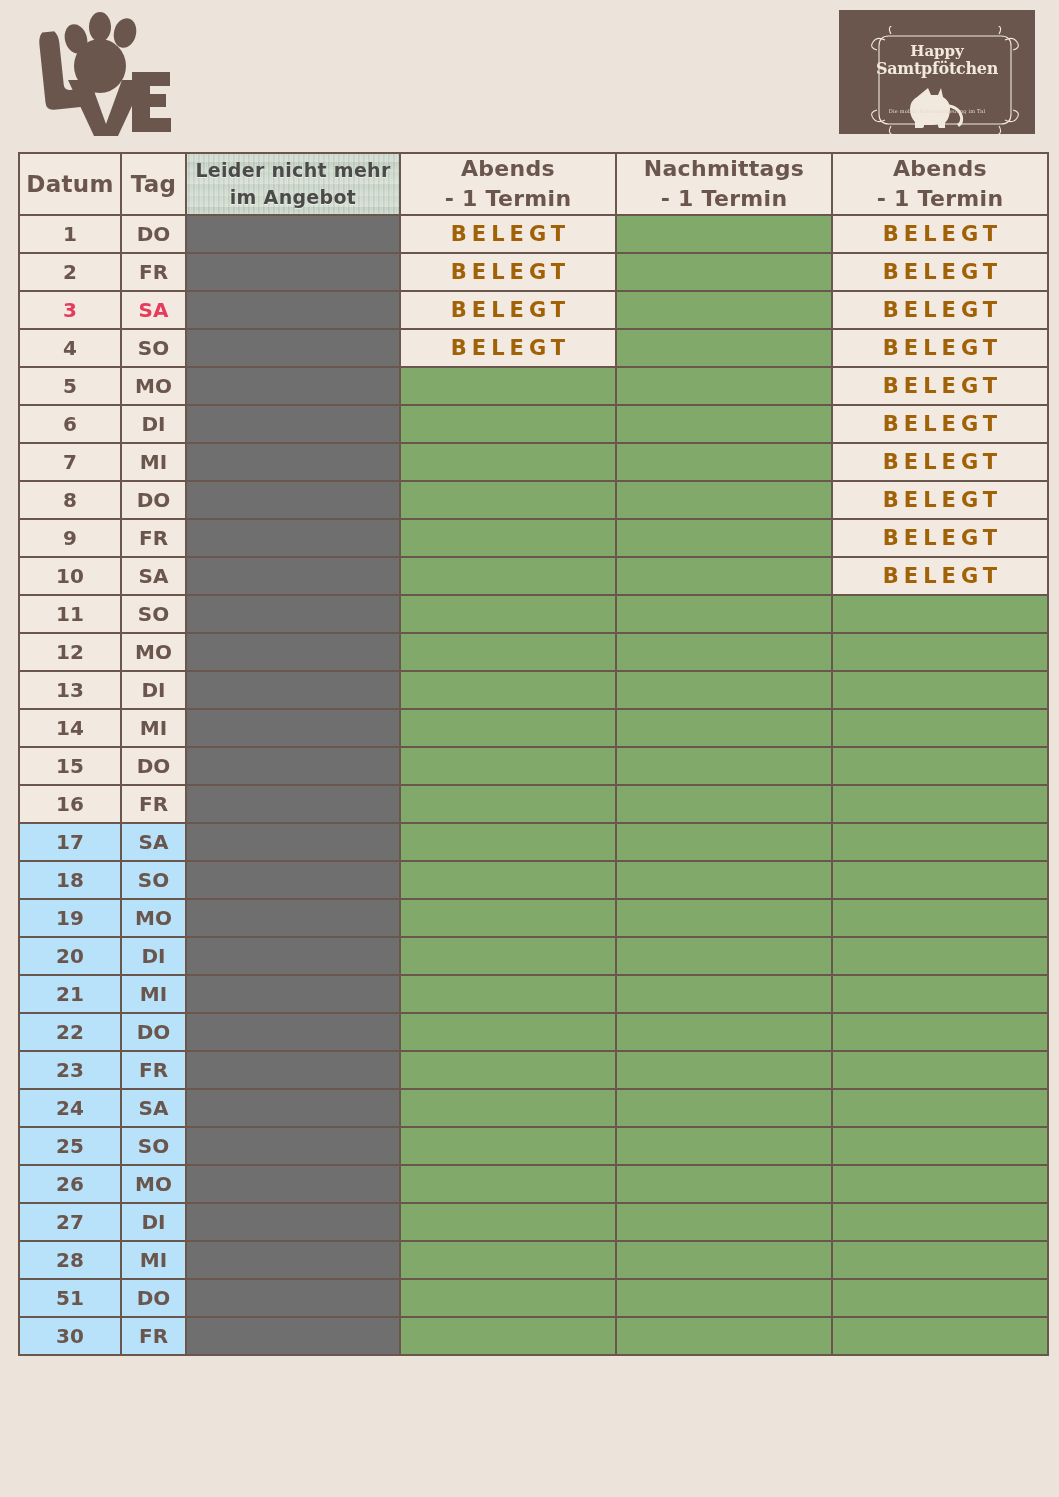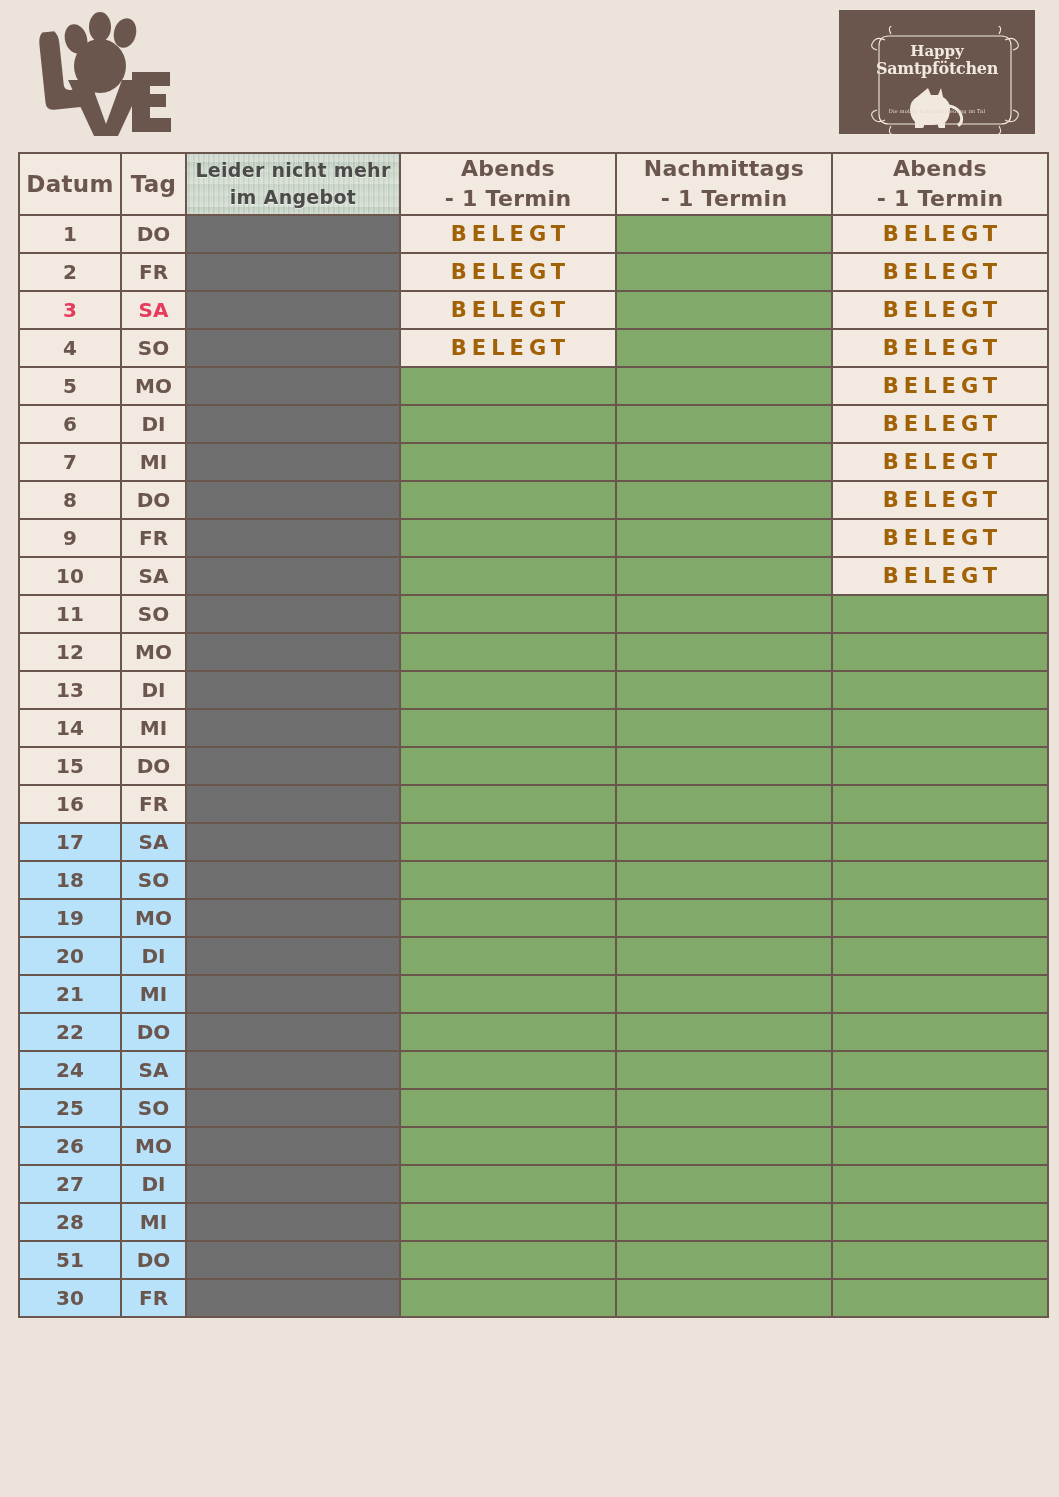--- a/index.html
+++ b/index.html
@@ -464,20 +464,28 @@
         </tr>
         <tr>
           <td class="cell-date state-blue">22</td>
           <td class="cell-day state-blue">DO</td>
           <td class="cell-gray"></td>
           <td class="cell-free"></td>
           <td class="cell-free"></td>
           <td class="cell-free"></td>
         </tr>
         <tr>
+          <td class="cell-date state-blue">23</td>
+          <td class="cell-day state-blue">FR</td>
+          <td class="cell-gray"></td>
+          <td class="cell-free"></td>
+          <td class="cell-free"></td>
+          <td class="cell-free"></td>
+        </tr>
+        <tr>
           <td class="cell-date state-blue">24</td>
           <td class="cell-day state-blue">SA</td>
           <td class="cell-gray"></td>
           <td class="cell-free"></td>
           <td class="cell-free"></td>
           <td class="cell-free"></td>
         </tr>
         <tr>
           <td class="cell-date state-blue">25</td>
           <td class="cell-day state-blue">SO</td>

